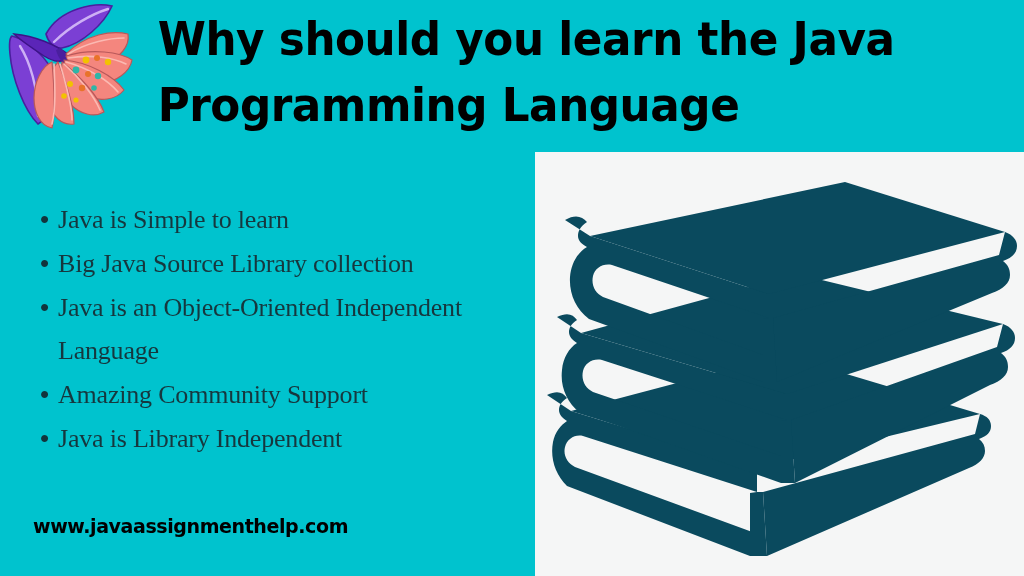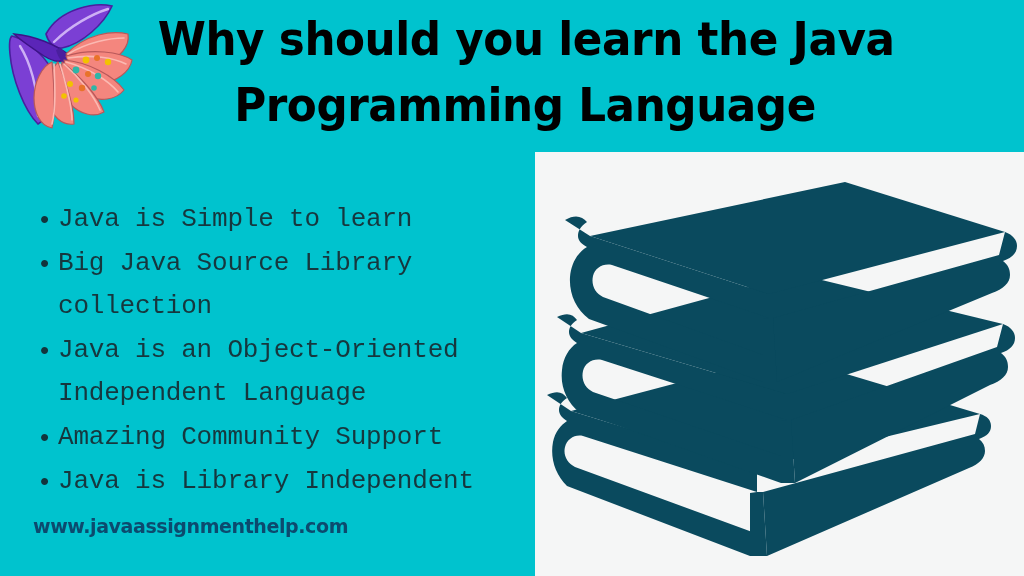--- a/index.html
+++ b/index.html
@@ -28,21 +28,20 @@
     height: 145px;
     pointer-events: none;
   }
 
   
   .title-block {
     position: absolute;
     left: 130px;
     top: 6px;
     width: 790px;
-    text-align: center;
   }
   .title-line {
     font-family: "DejaVu Sans", sans-serif;
     font-weight: bold;
     font-size: 47px;
     line-height: 66px;
     letter-spacing: -0.5px;
     color: #000000;
     white-space: nowrap;
     transform: scaleX(0.93);
@@ -64,38 +63,38 @@
   .bullet-dot {
     flex: 0 0 auto;
     width: 18px;
     font-size: 26px;
     line-height: 43px;
     color: #12343c;
     text-align: left;
   }
   .bullet-text {
     flex: 1 1 auto;
-    font-family: Liberation Mono, monospace;
+    font-family: Liberation Serif, serif;
     font-weight: 300;
     font-size: 26px;
     line-height: 43px;
     color: #16373e;
     letter-spacing: -0.2px;
   }
 
   
   .site-url {
     position: absolute;
     left: 33px;
     top: 515px;
     font-family: "DejaVu Sans", sans-serif;
     font-weight: bold;
     font-size: 19px;
     letter-spacing: -0.4px;
-    color: #0c4a6e;
+    color: #000000;
     white-space: nowrap;
   }
 
   
   .image-panel {
     position: absolute;
     left: 535px;
     top: 152px;
     width: 489px;
     height: 424px;

